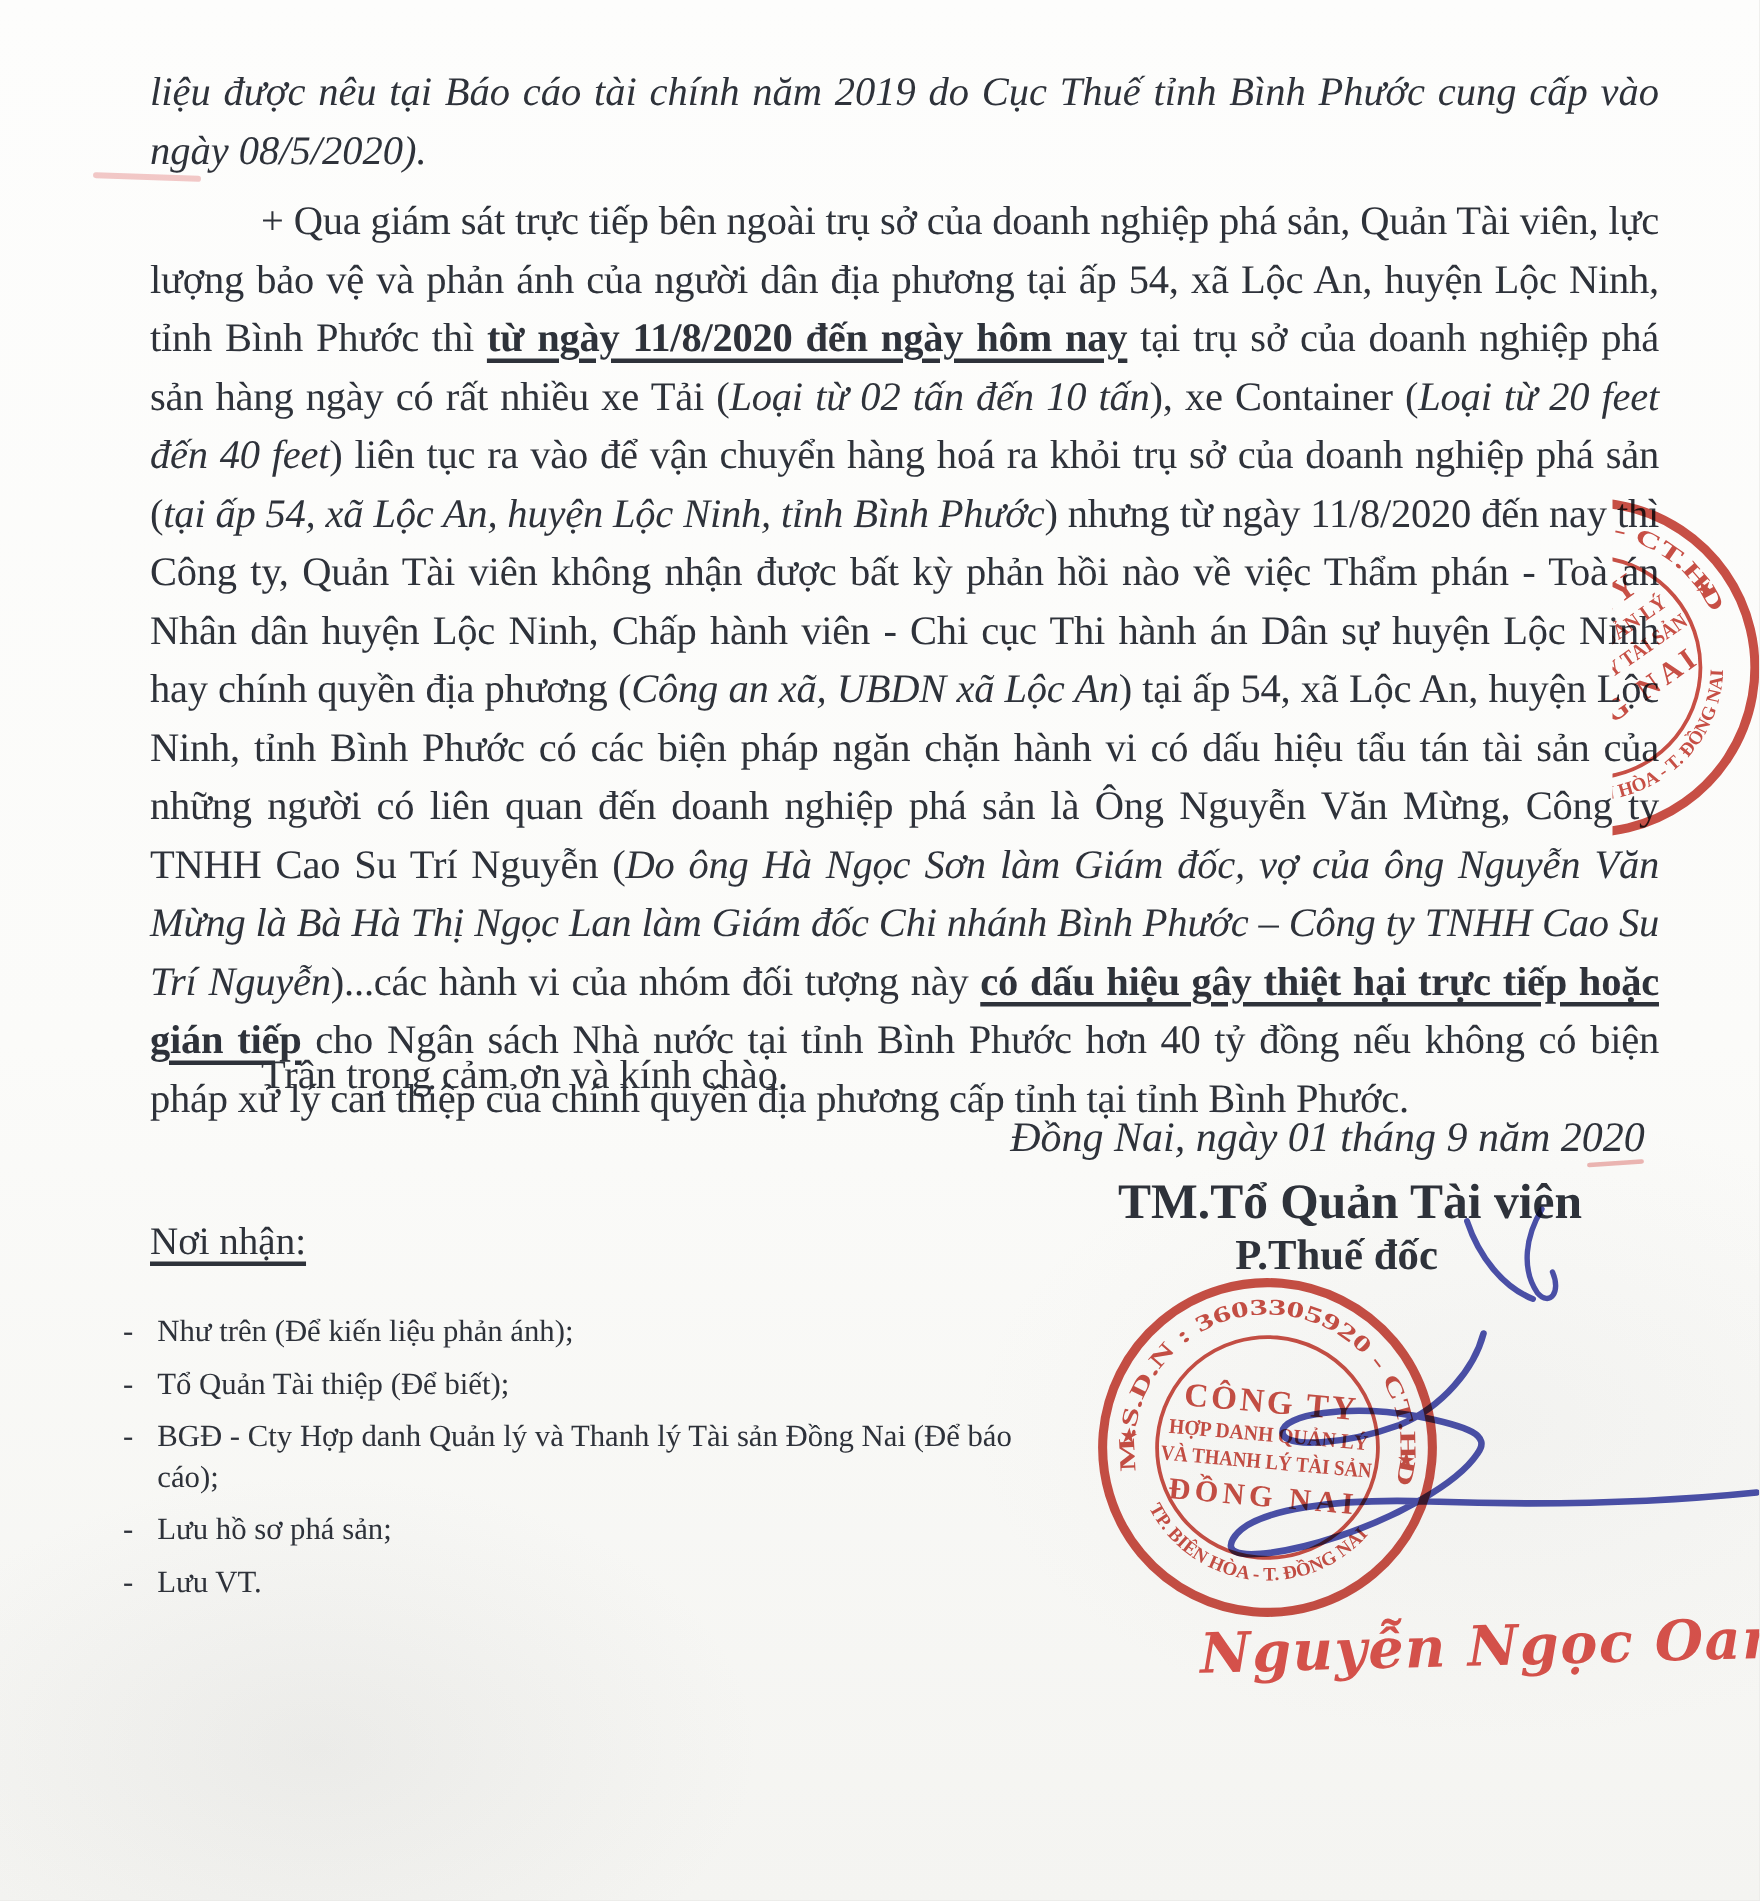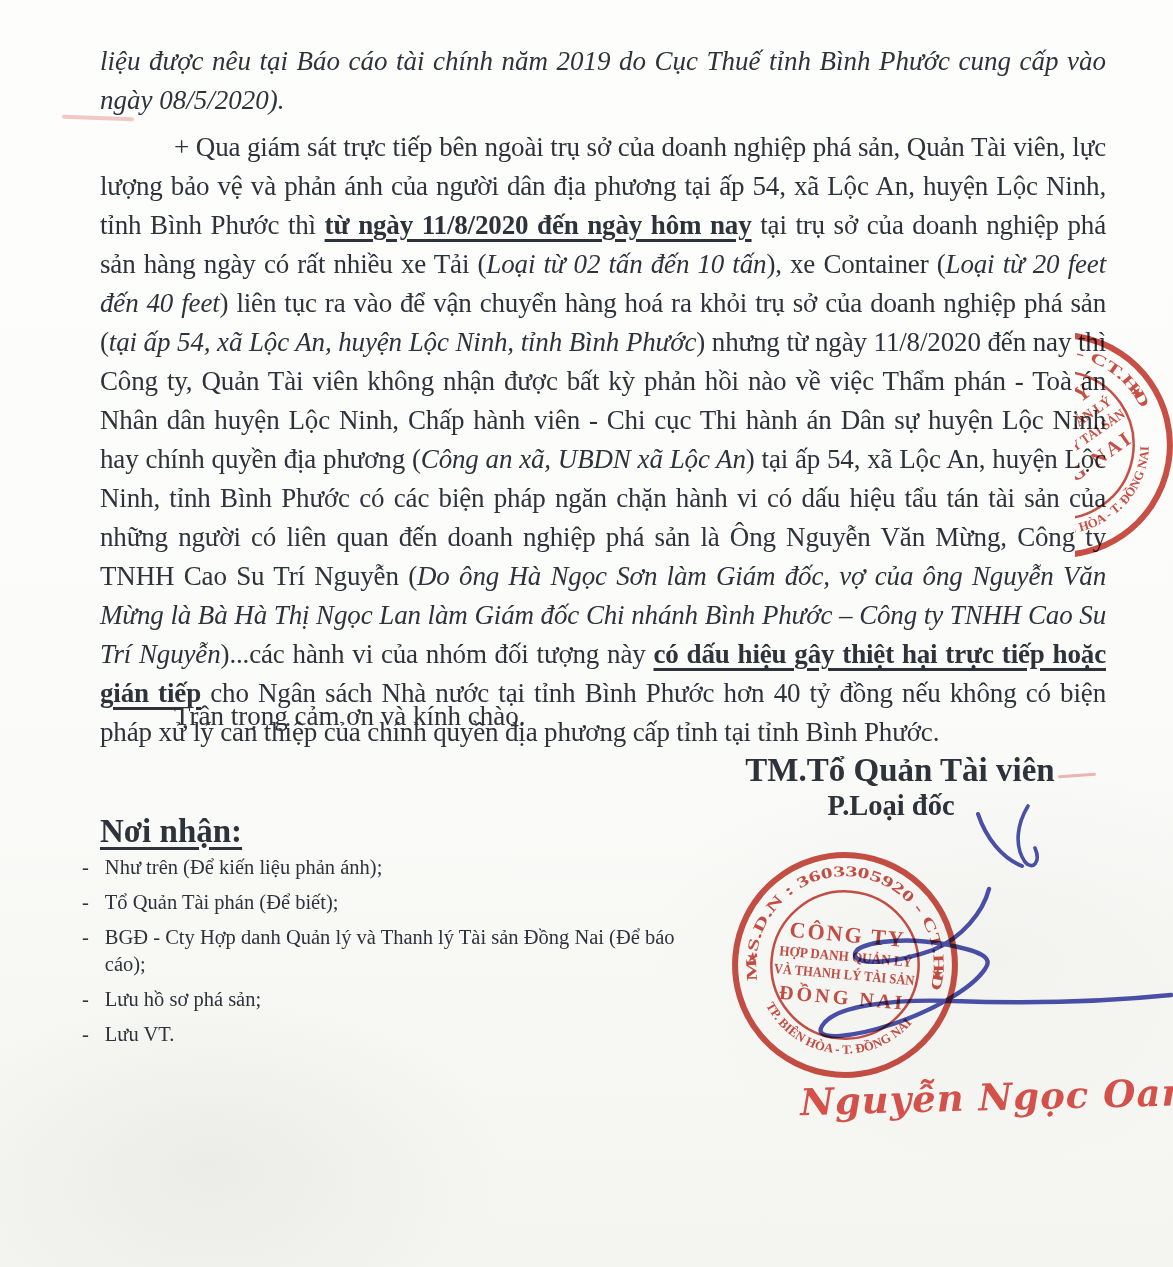--- a/index.html
+++ b/index.html
@@ -20,23 +20,23 @@
   .seg.i { font-style:italic; }
   .seg.u { text-decoration:underline; text-decoration-thickness:2.5px; text-underline-offset:5px; }
 
   .sig-block { position:absolute; left:645px; top:743px; width:470px; text-align:center; }
   .date-line  { font-style:italic; font-size:28px; margin-left:10px; white-space:nowrap; }
   .org-line   { font-weight:bold; font-size:33px; margin-top:9px; margin-left:40px; white-space:nowrap; }
   .title-line { font-weight:bold; font-size:28.5px; margin-top:1px; margin-left:22px; white-space:nowrap; }
 
   .recipients { position:absolute; left:82px; top:813px; width:600px; }
   .recipients-heading {
-    font-weight:bold; font-size:33px; margin-left:18px;
+    font-weight:normal; font-size:26px; margin-left:18px;
     text-decoration:underline; text-decoration-thickness:2.5px; text-underline-offset:5px;
-    margin-bottom:4px; display:inline-block;
+    margin-bottom:32px; display:inline-block;
   }
   .recipient-item { display:flex; gap:16px; font-size:20.5px; line-height:27px; margin-bottom:8px;
     font-family:"Liberation Serif","DejaVu Serif",serif; }
   .recipient-bullet { flex:0 0 auto; }
 
   .stamp-svg { mix-blend-mode:multiply; opacity:0.93; }
   .stamp-main { position:absolute; left:724px; top:844px; width:242px; height:242px; transform:rotate(5deg); }
   .stamp-clip { position:absolute; left:1075px; top:322px; width:98px; height:243px; overflow:hidden; }
   .stamp-partial { position:absolute; left:-136px; top:2px; width:242px; height:242px; transform:rotate(-35deg); }
   .stamp-text { font-family:"Liberation Serif","DejaVu Serif",serif; font-weight:bold; }
@@ -58,34 +58,35 @@
 </head>
 <body>
 
 <div class="page">
 
   <div class="para p1">liệu được nêu tại Báo cáo tài chính năm 2019 do Cục Thuế tỉnh Bình Phước cung cấp vào ngày 08/5/2020).</div>
   <div class="para p2"><span class="seg">+ Qua giám sát trực tiếp bên ngoài trụ sở của doanh nghiệp phá sản, Quản Tài viên, lực lượng bảo vệ và phản ánh của người dân địa phương tại ấp 54, xã Lộc An, huyện Lộc Ninh, tỉnh Bình Phước thì </span><span class="seg b u">từ ngày 11/8/2020 đến ngày hôm nay</span><span class="seg"> tại trụ sở của doanh nghiệp phá sản hàng ngày có rất nhiều xe Tải (</span><span class="seg i">Loại từ 02 tấn đến 10 tấn</span><span class="seg">), xe Container (</span><span class="seg i">Loại từ 20 feet đến 40 feet</span><span class="seg">) liên tục ra vào để vận chuyển hàng hoá ra khỏi trụ sở của doanh nghiệp phá sản (</span><span class="seg i">tại ấp 54, xã Lộc An, huyện Lộc Ninh, tỉnh Bình Phước</span><span class="seg">) nhưng từ ngày 11/8/2020 đến nay thì Công ty, Quản Tài viên không nhận được bất kỳ phản hồi nào về việc Thẩm phán - Toà án Nhân dân huyện Lộc Ninh, Chấp hành viên - Chi cục Thi hành án Dân sự huyện Lộc Ninh hay chính quyền địa phương (</span><span class="seg i">Công an xã, UBDN xã Lộc An</span><span class="seg">) tại ấp 54, xã Lộc An, huyện Lộc Ninh, tỉnh Bình Phước có các biện pháp ngăn chặn hành vi có dấu hiệu tẩu tán tài sản của những người có liên quan đến doanh nghiệp phá sản là Ông Nguyễn Văn Mừng, Công ty TNHH Cao Su Trí Nguyễn (</span><span class="seg i">Do ông Hà Ngọc Sơn làm Giám đốc, vợ của ông Nguyễn Văn Mừng là Bà Hà Thị Ngọc Lan làm Giám đốc Chi nhánh Bình Phước – Công ty TNHH Cao Su Trí Nguyễn</span><span class="seg">)...các hành vi của nhóm đối tượng này </span><span class="seg b u">có dấu hiệu gây thiệt hại trực tiếp hoặc gián tiếp</span><span class="seg"> cho Ngân sách Nhà nước tại tỉnh Bình Phước hơn 40 tỷ đồng nếu không có biện pháp xử lý can thiệp của chính quyền địa phương cấp tỉnh tại tỉnh Bình Phước.</span></div>
   <div class="para p3">Trân trọng cảm ơn và kính chào.</div>
 
   <div class="sig-block">
+    <div class="date-line">Đồng Nai, ngày 01 tháng 9 năm 2020</div>
     <div class="org-line">TM.Tổ Quản Tài viên</div>
-    <div class="title-line">P.Loại đốc</div>
+    <div class="title-line">P.Thuế đốc</div>
   </div>
 
   <div class="recipients">
     <div class="recipients-heading">Nơi nhận:</div>
     <div>
         <div class="recipient-item">
           <span class="recipient-bullet">-</span>
           <span>Như trên (Để kiến liệu phản ánh);</span>
         </div>
         <div class="recipient-item">
           <span class="recipient-bullet">-</span>
-          <span>Tổ Quản Tài phán (Để biết);</span>
+          <span>Tổ Quản Tài thiệp (Để biết);</span>
         </div>
         <div class="recipient-item">
           <span class="recipient-bullet">-</span>
           <span>BGĐ - Cty Hợp danh Quản lý và Thanh lý Tài sản Đồng Nai (Để báo cáo);</span>
         </div>
         <div class="recipient-item">
           <span class="recipient-bullet">-</span>
           <span>Lưu hồ sơ phá sản;</span>
         </div>
         <div class="recipient-item">

